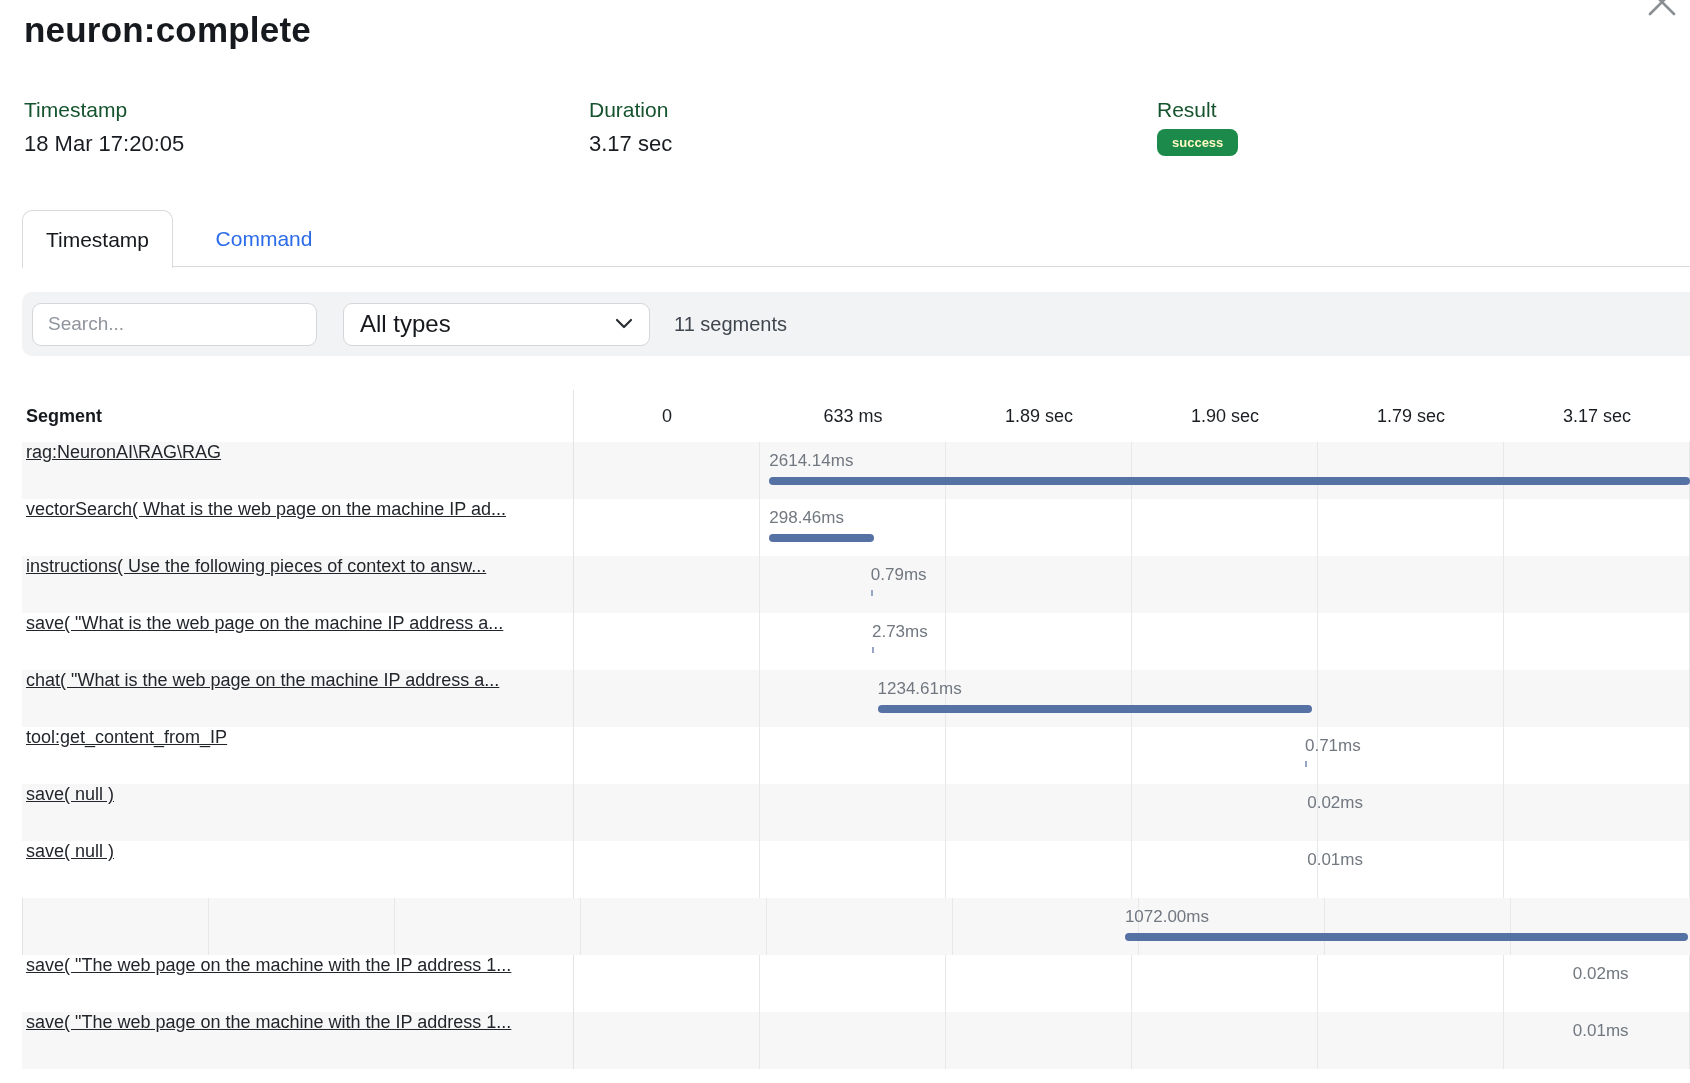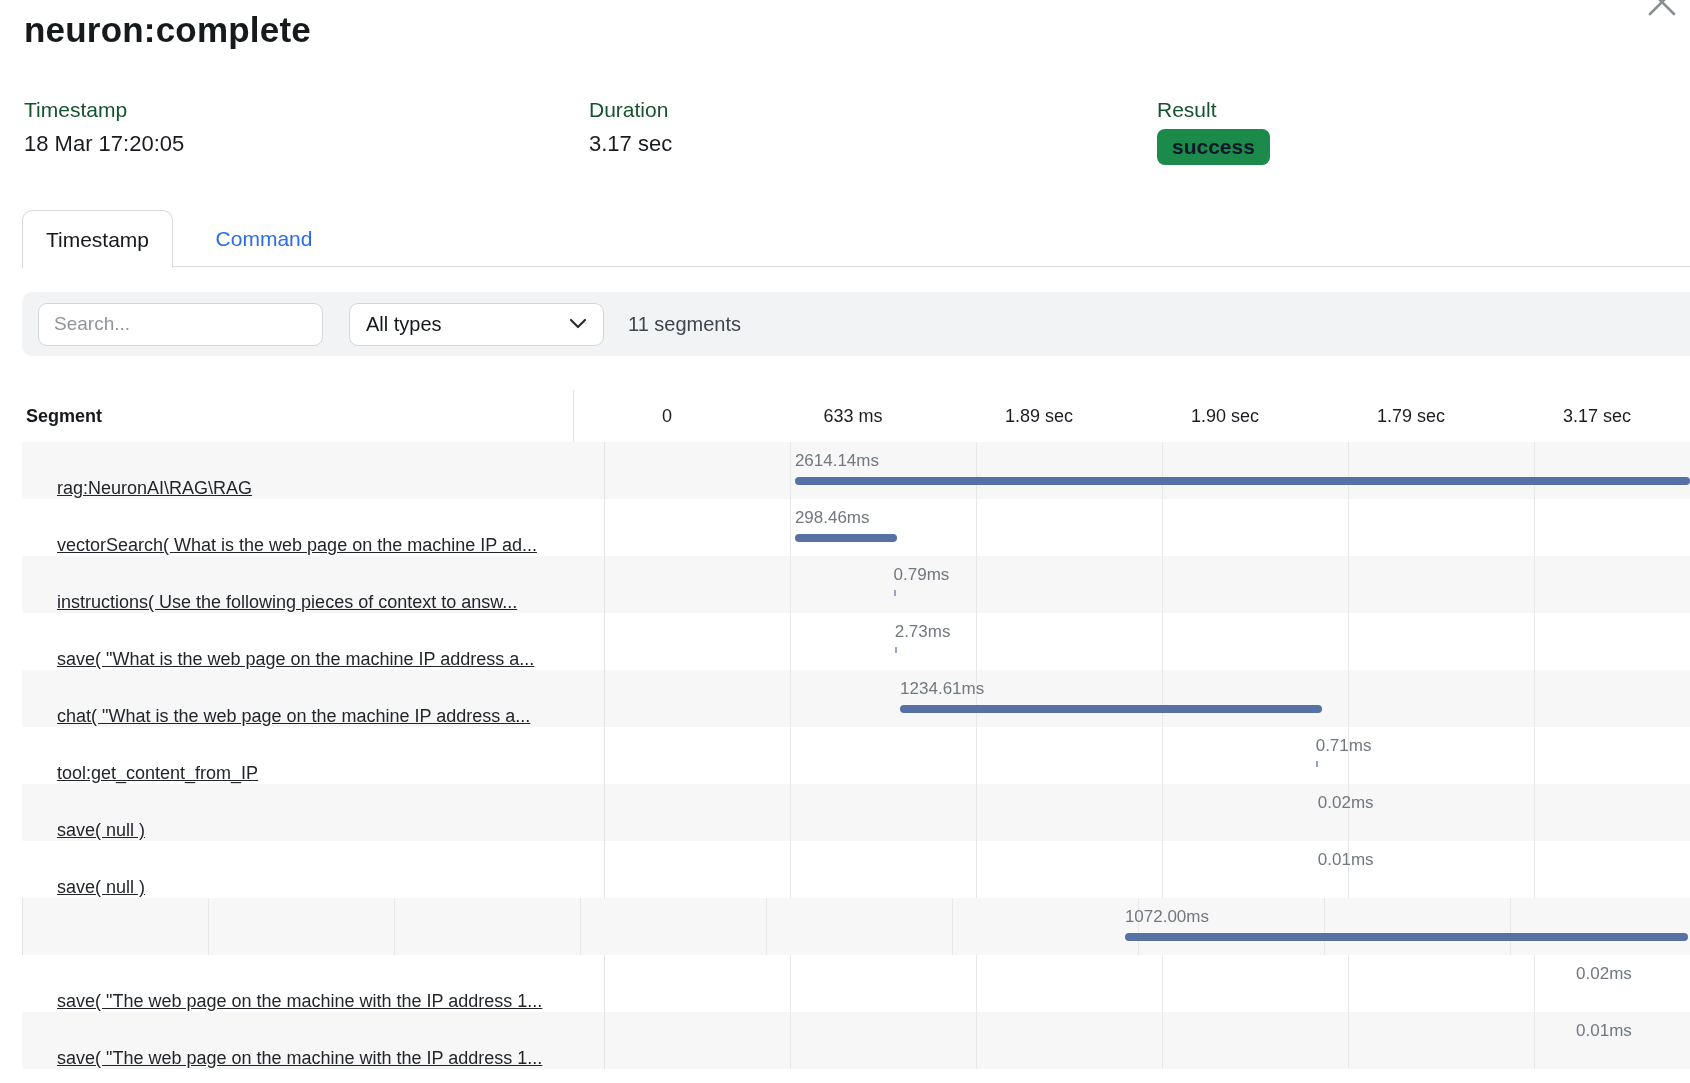--- a/index.html
+++ b/index.html
@@ -22,22 +22,22 @@
   }
 
   
   .meta { position: absolute; left: 24px; top: 98px; display: flex; }
   .meta-col1 { width: 565px; }
   .meta-col2 { width: 568px; }
   .meta-label { font-size: 21px; color: #14532d; }
   .meta-value { margin-top: 9px; font-size: 22px; font-weight: 500; color: #181c21; }
   .badge-success {
     display: inline-block; margin-top: 7px;
-    background: #1b8a4a; color: #0f172a;
-    font-size: 21px; font-weight: 700;
+    background: #1b8a4a; color: #fef9c3;
+    font-size: 13px; font-weight: 700;
     padding: 6px 15px; border-radius: 8px;
   }
 
   
   .tabs { position: absolute; left: 22px; right: 0; top: 210px; height: 57px; border-bottom: 1px solid #d8dadd; }
   .tab-active {
     position: absolute; left: 0; top: 0; width: 151px; height: 58px;
     background: #ffffff; border: 1px solid #d8dadd; border-bottom: none;
     border-radius: 10px 10px 0 0;
     display: flex; align-items: center; justify-content: center;
@@ -49,49 +49,49 @@
     font-size: 21px; color: #2b6be8; cursor: pointer;
   }
 
   
   .filterbar {
     position: absolute; left: 22px; right: 0; top: 292px; height: 64px;
     background: #f2f3f5; border-radius: 10px 0 0 10px;
     display: flex; align-items: center;
   }
   .search-input {
-    margin-left: 16px; width: 285px; height: 43px;
+    margin-left: 10px; width: 285px; height: 43px;
     border: 1px solid #d4d7da; border-radius: 9px;
     background: #ffffff; padding: 0 15px;
     font-size: 19px; color: #15181c;
     font-family: "Liberation Sans", "DejaVu Sans", sans-serif;
     outline: none;
   }
   .search-input::placeholder { color: #8f959d; }
   .type-select {
-    margin-left: 26px; width: 255px; height: 43px;
+    margin-left: 26px; width: 307px; height: 43px;
     border: 1px solid #d4d7da; border-radius: 9px;
     background: #ffffff; padding: 0 16px;
     display: flex; align-items: center; justify-content: space-between;
-    font-size: 20px; color: #15181c; cursor: pointer;
+    font-size: 24px; color: #15181c; cursor: pointer;
   }
   .segment-count { margin-left: 24px; font-size: 20px; color: #3f464e; }
 
   
   .table { position: absolute; left: 22px; right: 0; top: 390px; }
   .thead { display: flex; height: 52px; }
   .th-segment { width: 551px; display: flex; align-items: center; padding-left: 4px;
                 font-size: 18px; font-weight: 700; color: #15181c; }
   .th-axis { flex: 1; border-left: 1px solid #e2e3e6; display: flex; }
   .th-axis span { flex: 1; display: flex; align-items: center; justify-content: center;
                   font-size: 18px; color: #1a1e23; }
 
   .row { display: flex; height: 57px; }
   .row.shade { background: #f7f7f8; }
-  .cell-name { width: 551px; display: flex; align-items: flex-end; padding-left: 4px; overflow: hidden; margin-left: 31px; }
+  .cell-name { width: 551px; display: flex; align-items: flex-start; padding-left: 4px; overflow: hidden; }
   .cell-name a {
     font-size: 18px; color: #22262b; text-decoration: underline;
     white-space: nowrap; cursor: pointer;
   }
   .cell-timeline {
     flex: 1; position: relative; border-left: 1px solid #e2e3e6;
     background-image: repeating-linear-gradient(to right,
       transparent 0px, transparent 185px, #e7e8ea 185px, #e7e8ea 186px);
   }
   .dur { position: absolute; top: 9px; font-size: 17px; color: #717880; white-space: nowrap; }

